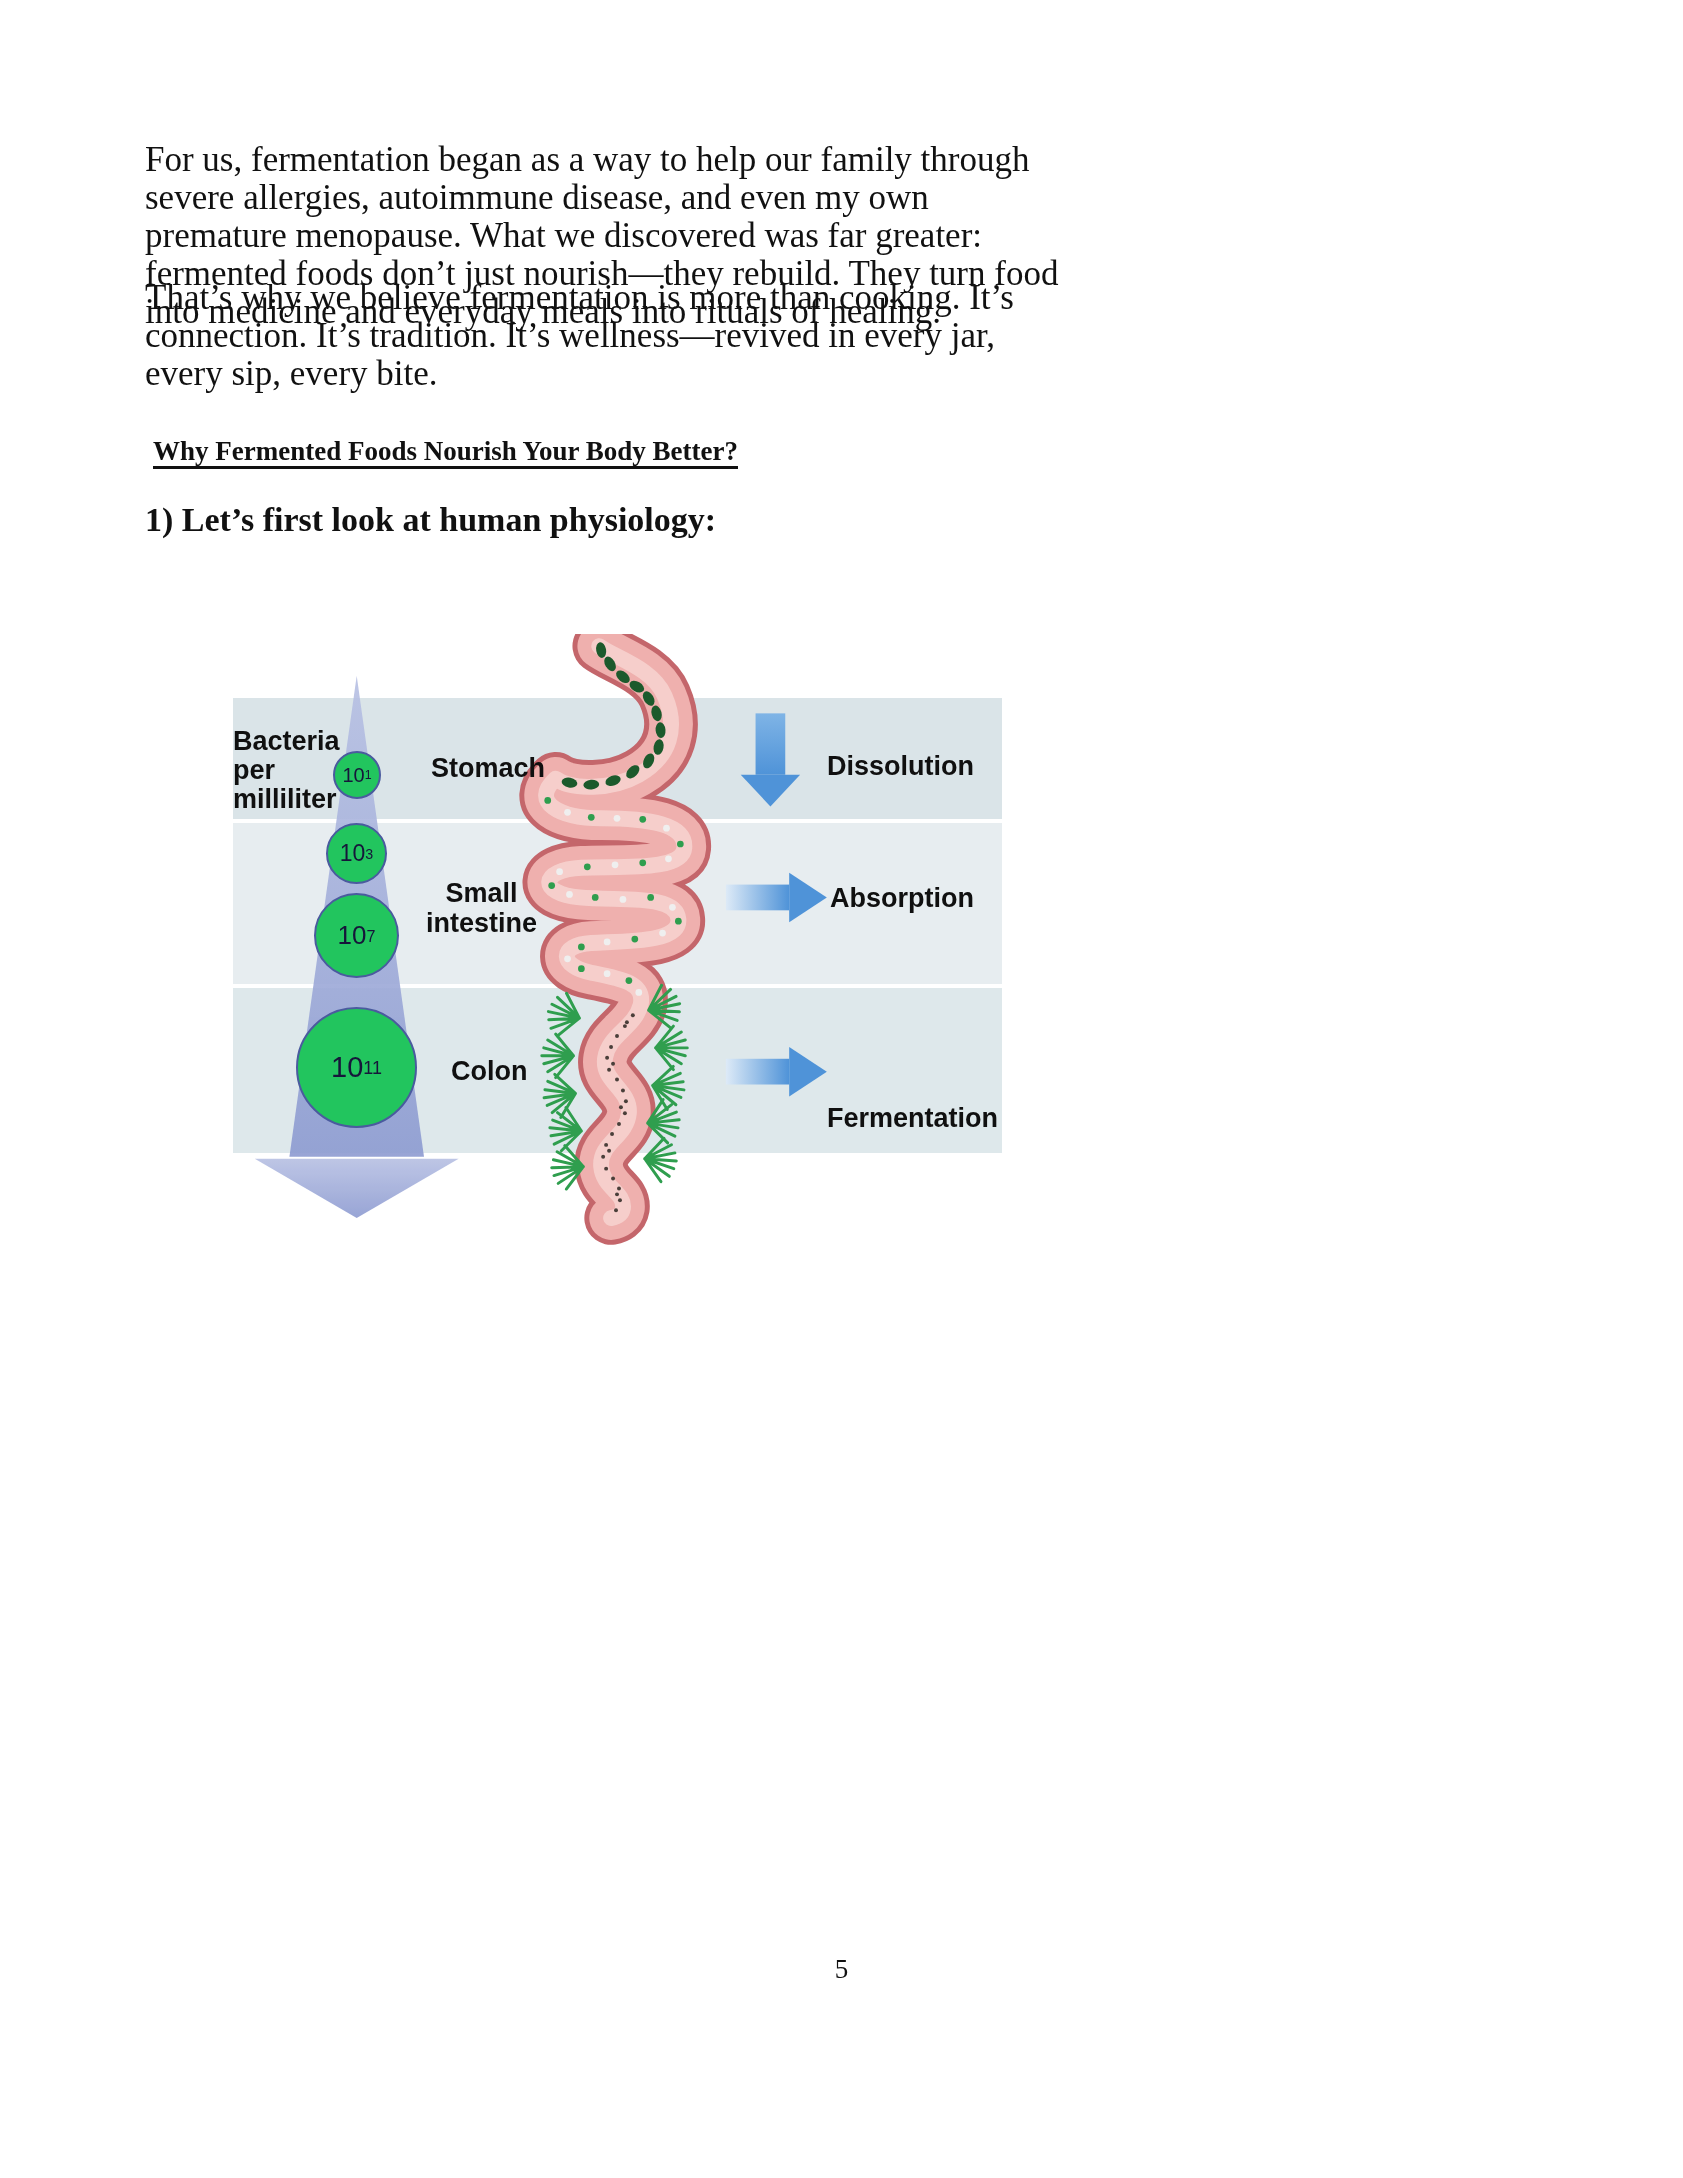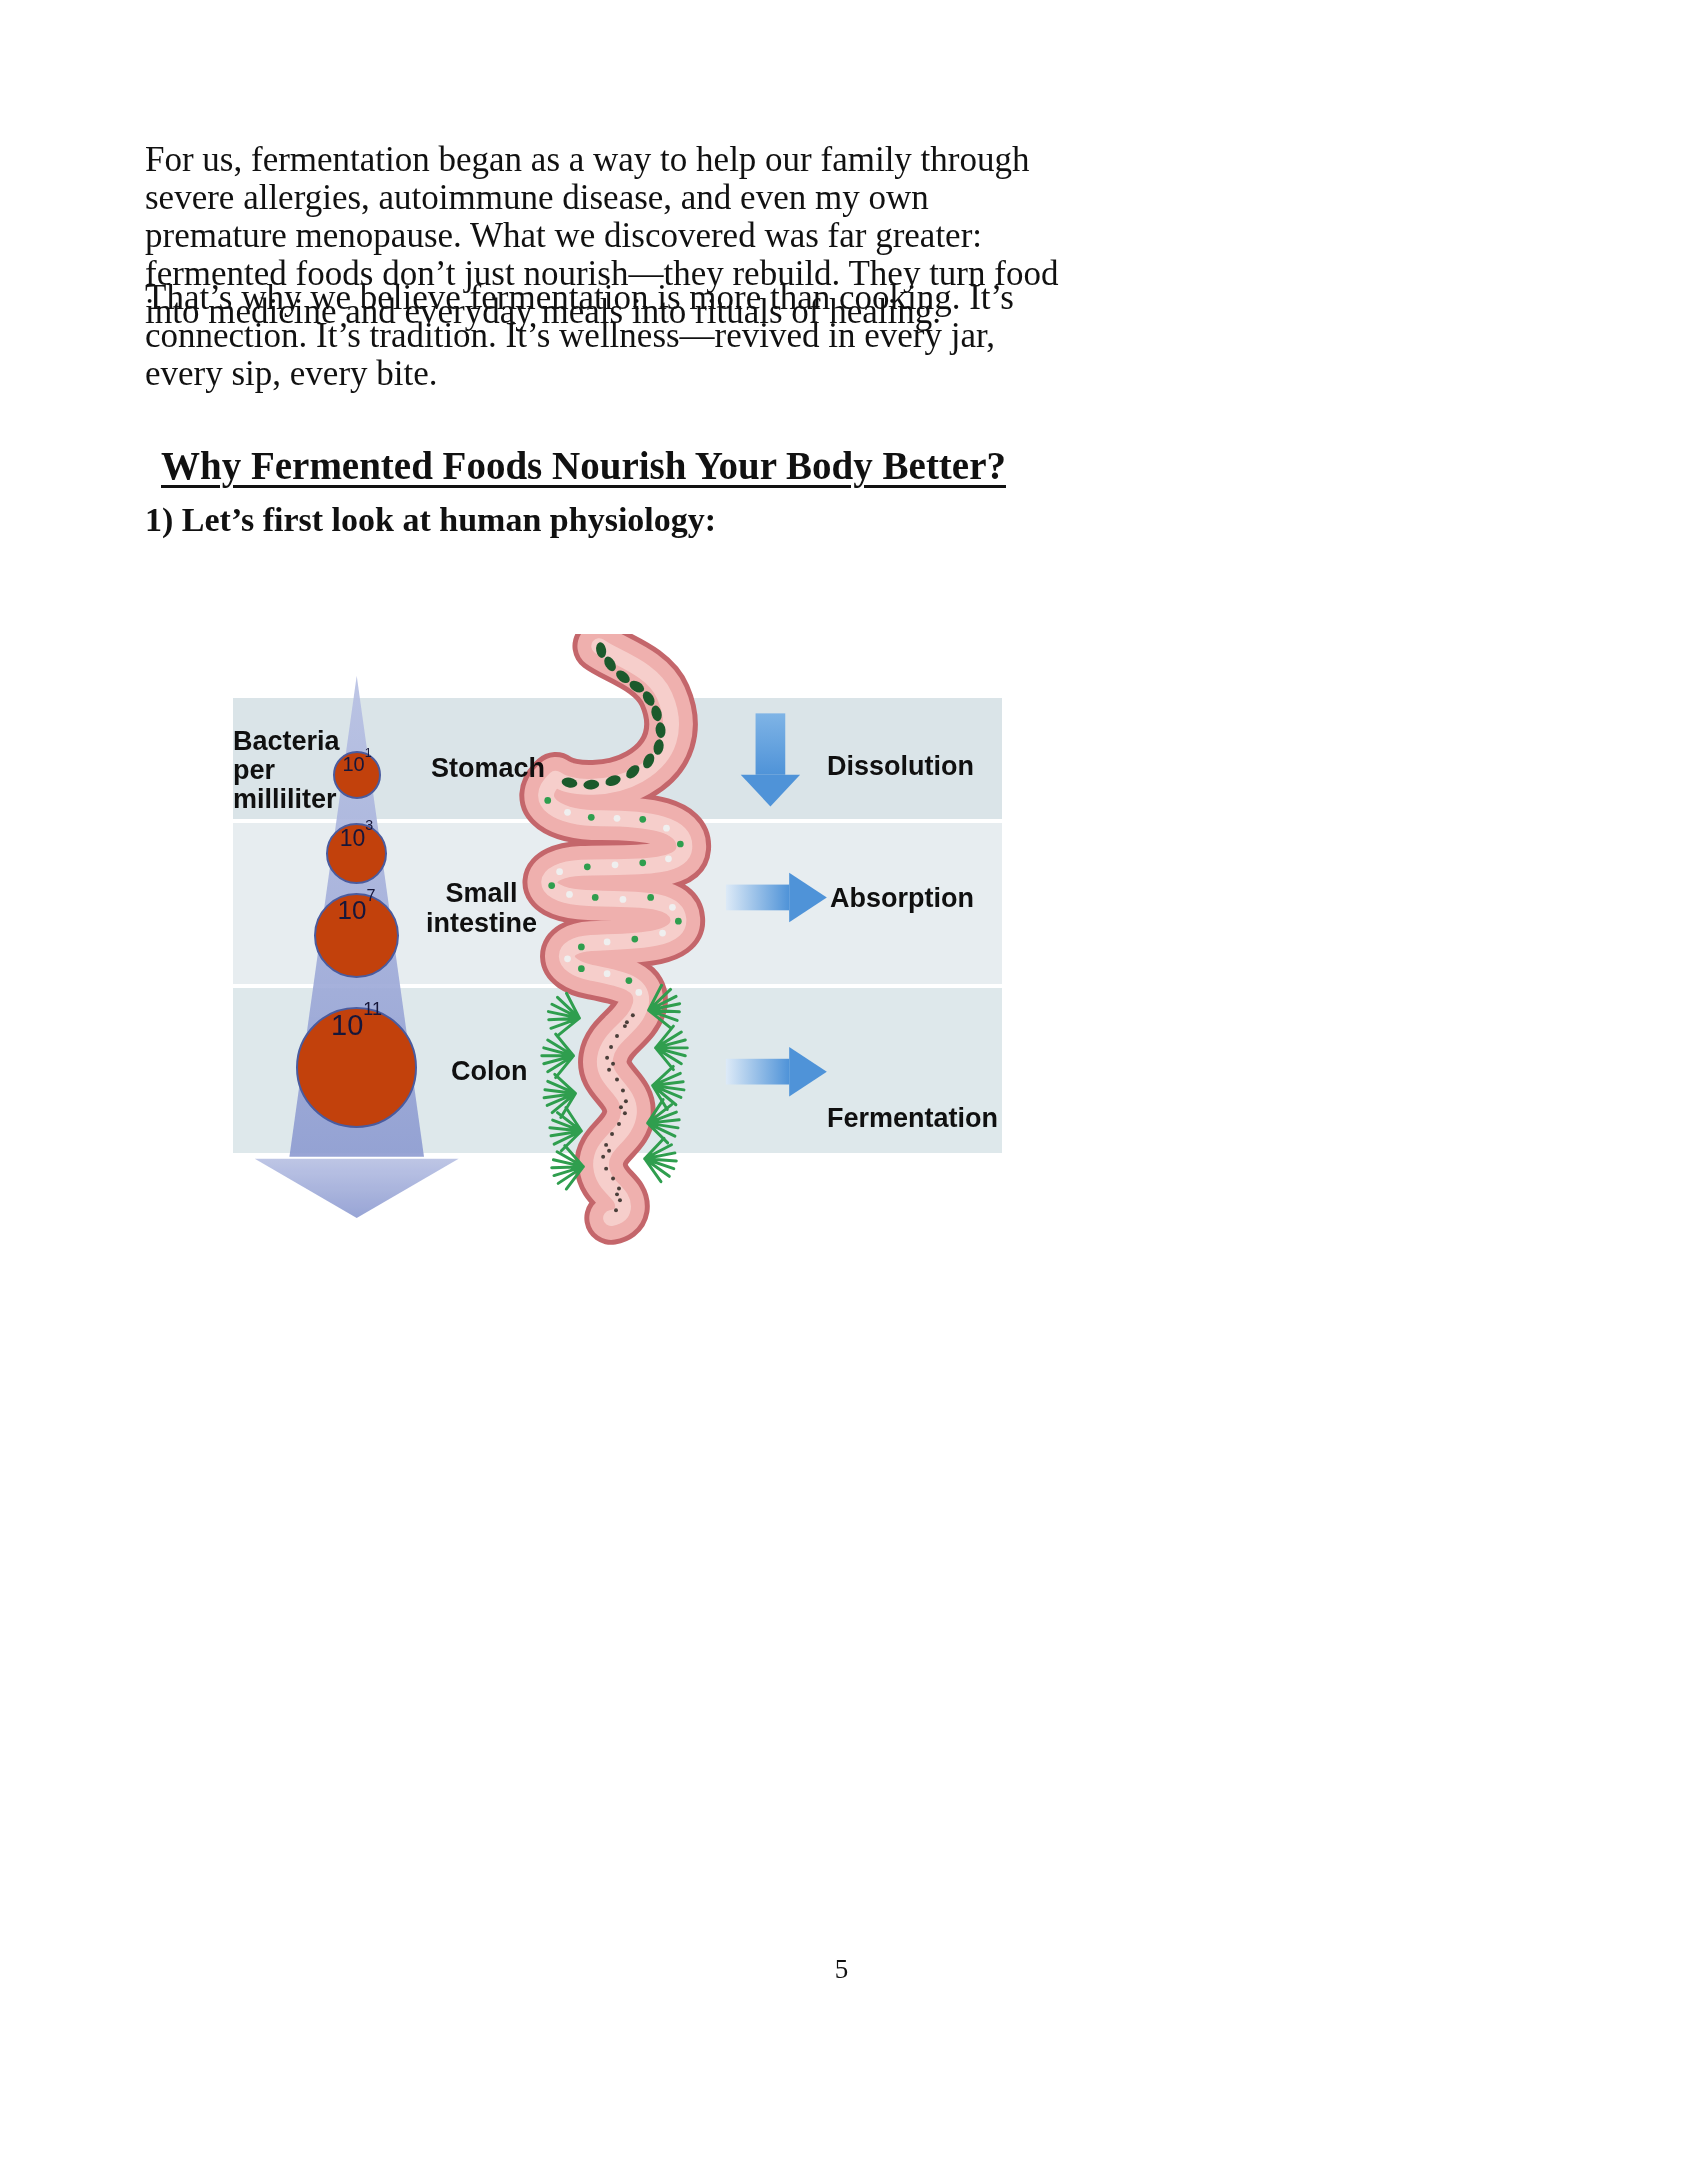--- a/index.html
+++ b/index.html
@@ -14,22 +14,22 @@
   }
 
   
   p.para {
     position: absolute; left: 145px; width: 919px;
     margin: 0; font-size: 35px; line-height: 38px;
   }
   .para-1 { top: 141px; }
   .para-2 { top: 279px; }
   h1.heading {
-    position: absolute; left: 145px; top: 428px; margin: 16px;
-    font-size: 39px; font-weight: bold; line-height: 1.15;
+    position: absolute; left: 145px; top: 428px; margin: 8px;
+    font-size: 27px; font-weight: bold; line-height: 1.15;
     text-decoration: underline; text-decoration-thickness: 3px; text-underline-offset: 6px;
   }
   h2.subheading {
     position: absolute; left: 145px; top: 501px; margin: 0;
     font-size: 34px; font-weight: bold;
   }
   .page-number {
     position: absolute; left: 0; top: 1954px; width: 1683px;
     text-align: center; font-size: 27px;
   }
@@ -51,24 +51,24 @@
   .axis-label       { left: 0px;   top: 93px;  width: 107px; text-align: left; line-height: 29px; }
   .lbl-stomach      { left: 198px; top: 119px; }
   .lbl-small        { left: 190px; top: 244px; width: 117px; text-align: center; line-height: 30px; }
   .lbl-colon        { left: 218px; top: 422px; }
   .lbl-dissolution  { left: 594px; top: 117px; }
   .lbl-absorption   { left: 597px; top: 249px; }
   .lbl-fermentation { left: 594px; top: 423px; margin-top: 46px; }
 
   .circle {
     position: absolute; z-index: 3;
-    background: #c2410c;
+    background: #22c55e;
     border: 2px solid var(--circle-border);
     border-radius: 50%;
-    display: flex; justify-content: center;
+    display: flex; align-items: center; justify-content: center;
     font-family: "Liberation Sans", sans-serif; color: #16163a;
   }
   .circle sup { font-size: 0.62em; line-height: 0; }
   .c1 { left: 100px; top: 117px; width: 48px;  height: 48px;  font-size: 20px; }
   .c2 { left: 93px;  top: 189px; width: 61px;  height: 61px;  font-size: 23px; }
   .c3 { left: 81px;  top: 259px; width: 85px;  height: 85px;  font-size: 26px; }
   .c4 { left: 63px;  top: 373px; width: 121px; height: 121px; font-size: 29px; }
 
   
   .f-arrow       { fill: var(--arrow-blue); }

